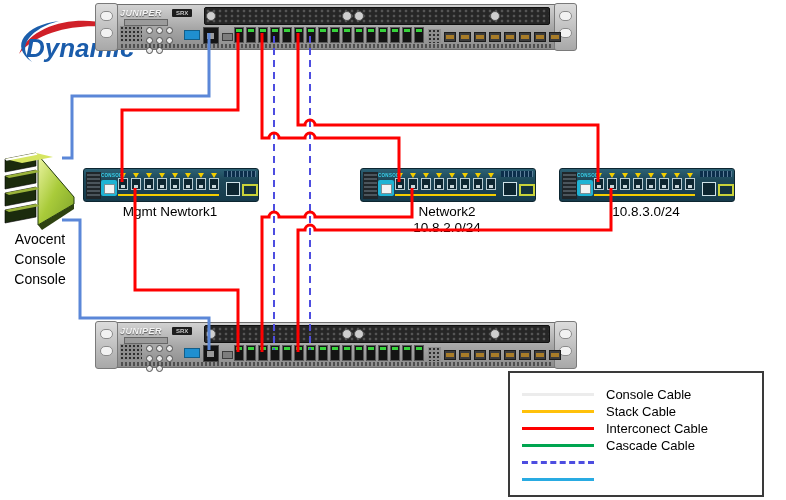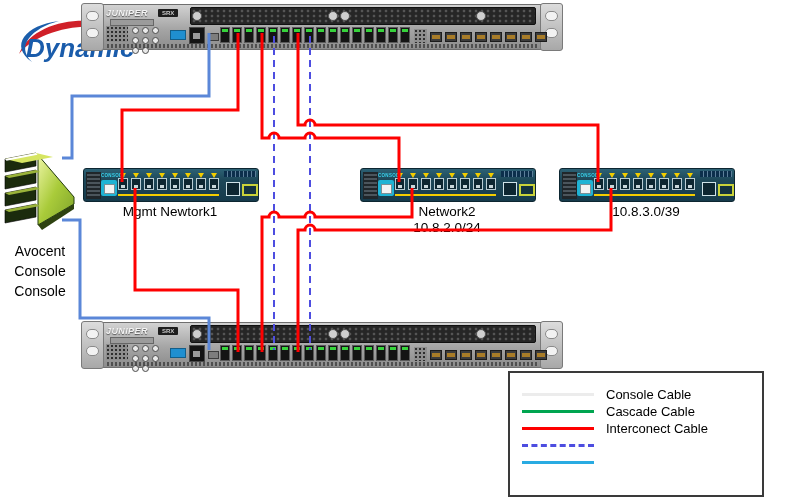--- a/index.html
+++ b/index.html
@@ -1,20 +1,20 @@
 <!DOCTYPE html>
 <html><head>
 <meta charset="utf-8">
 <style>
   html,body{margin:0;padding:0;background:#fff;}
   .stage{position:relative;width:786px;height:500px;background:#fff;overflow:hidden;
          font-family:"Liberation Sans",sans-serif;color:#000;}
 
   
-  .srx{position:absolute;left:81px;width:480px;height:44px;
+  .srx{position:absolute;left:95px;width:480px;height:44px;
        background:linear-gradient(180deg,#d2d2d2,#a5a5a5 55%,#8c8c8c);
        border:1px solid #6f6f6f;border-radius:3px;text-decoration:underline;}
   .srx .ear{position:absolute;top:-2px;bottom:-2px;width:21px;
        background:linear-gradient(180deg,#dcdcdc,#a8a8a8);border:1px solid #7a7a7a;border-radius:3px;}
   .srx .ear.left{left:-1px}.srx .ear.right{right:-1px}
   .srx .ear::before,.srx .ear::after{content:"";display:block;width:11px;height:8px;margin:7px auto 0;
        background:#f2f2f2;border:1px solid #8a8a8a;border-radius:5px;}
   .srx .topvents{position:absolute;left:108px;right:26px;top:2px;height:16px;border-radius:2px;
        background:#262626;
        background-image:radial-gradient(circle at 3px 3px,#555 1.1px,transparent 1.7px);
@@ -61,21 +61,21 @@
   .sw .prt::before{content:"";position:absolute;top:-6px;left:1px;border:3px solid transparent;border-top:5px solid #f3cd00;}
   .sw .prt::after{content:"";position:absolute;left:2px;bottom:1px;width:4px;height:3px;background:#c8d6da;}
   .sw .uline{position:absolute;left:34px;top:25px;width:101px;height:2px;background:#f3cd00;}
   .sw .band{position:absolute;left:140px;right:2px;top:2px;height:6px;background:#0c2f4c;
       background-image:repeating-linear-gradient(90deg,transparent 0 3px,#5d7f9a 3px 4px);}
   .sw .uplink{position:absolute;left:142px;top:13px;width:12px;height:12px;background:#0d2631;border:1px solid #cfe2e8;}
   .sw .sfpslot{position:absolute;left:158px;top:15px;width:12px;height:8px;background:#14333f;border:2px solid #c9d23a;}
 
   
   .devlabel{position:absolute;width:174px;text-align:center;font-size:13.5px;line-height:16px;color:#000;}
-  .avlabel{position:absolute;left:2px;top:229px;width:76px;text-align:center;font-size:14px;line-height:20px;margin-top:12px;}
+  .avlabel{position:absolute;left:2px;top:229px;width:76px;text-align:center;font-size:14px;line-height:20px;}
 
   
   .legend{position:absolute;left:508px;top:371px;width:256px;height:126px;box-sizing:border-box;
       background:#fff;border:2px solid #3a3a3a;padding-top:13px;}
   .legend .row{display:flex;align-items:center;height:17px;}
   .legend .swatch{width:72px;height:0;border-top-width:3px;border-top-style:solid;margin-left:12px;flex:none;}
   .legend .lbl{margin-left:12px;font-size:13px;white-space:nowrap;}
 
   svg{position:absolute;left:0;top:0;}
   .cables{pointer-events:none;}
@@ -268,21 +268,21 @@
   </div>
 
   <div class="devlabel" style="left:83px;top:204px;">
     <div>Mgmt Newtork1</div>
   </div>
   <div class="devlabel" style="left:360px;top:204px;">
     <div>Network2</div>
     <div>10.8.2.0/24</div>
   </div>
   <div class="devlabel" style="left:559px;top:204px;">
-    <div>10.8.3.0/39</div>
+    <div>10.8.3.0/24</div>
   </div>
 
   <svg width="80" height="90" style="left:0;top:145px;">
     <defs>
       <linearGradient id="ramp" x1="0" y1="0" x2="1" y2="1">
         <stop offset="0" stop-color="#eef6a6"></stop>
           <stop offset="0.5" stop-color="#a9cb3a"></stop>
           <stop offset="1" stop-color="#7da32a"></stop>
       </linearGradient>
     </defs>
@@ -317,28 +317,32 @@
     <path d="M262,352 L262,217 L269,217 A5 5 0 0 1 279,217 L305,217 A5 5 0 0 1 315,217 L412,217 L412,188" fill="none" stroke-width="3" stroke="#fe0000"></path>
     <path d="M298,352 L298,230 L305,230 A5 5 0 0 1 315,230 L611,230 L611,188" fill="none" stroke-width="3" stroke="#fe0000"></path>
   </svg>
 
   <div class="legend" id="legend">
       <div class="row">
         <div class="swatch" style="border-top-color: rgb(236, 236, 236); border-top-style: solid;"></div>
         <div class="lbl">Console Cable</div>
       </div>
       <div class="row">
+        <div class="swatch" style="border-top-color: rgb(255, 193, 10); border-top-style: solid;"></div>
+        <div class="lbl">Stack Cable</div>
+      </div>
+      <div class="row">
+        <div class="swatch" style="border-top-color: rgb(254, 0, 0); border-top-style: solid;"></div>
+        <div class="lbl">Interconect Cable</div>
+      </div>
+      <div class="row">
         <div class="swatch" style="border-top-color: rgb(0, 165, 80); border-top-style: solid;"></div>
         <div class="lbl">Cascade Cable</div>
       </div>
       <div class="row">
-        <div class="swatch" style="border-top-color: rgb(254, 0, 0); border-top-style: solid;"></div>
-        <div class="lbl">Interconect Cable</div>
-      </div>
-      <div class="row">
         <div class="swatch" style="border-top-color: rgb(77, 77, 224); border-top-style: dashed;"></div>
       </div>
       <div class="row">
         <div class="swatch" style="border-top-color: rgb(41, 171, 226); border-top-style: solid;"></div>
       </div>
     </div>
 
 </div>
 
 </body></html>

